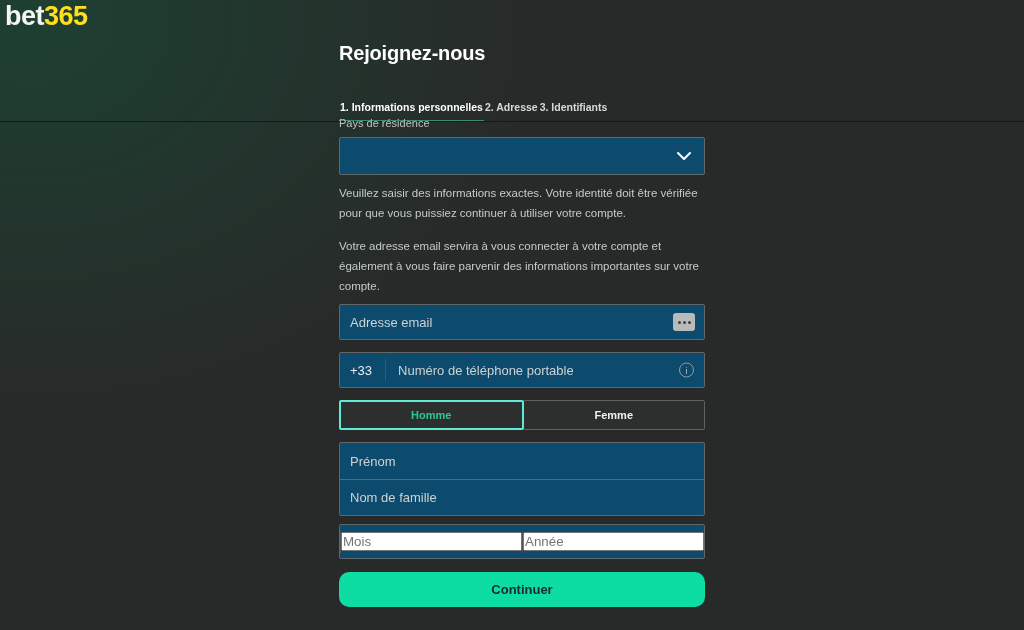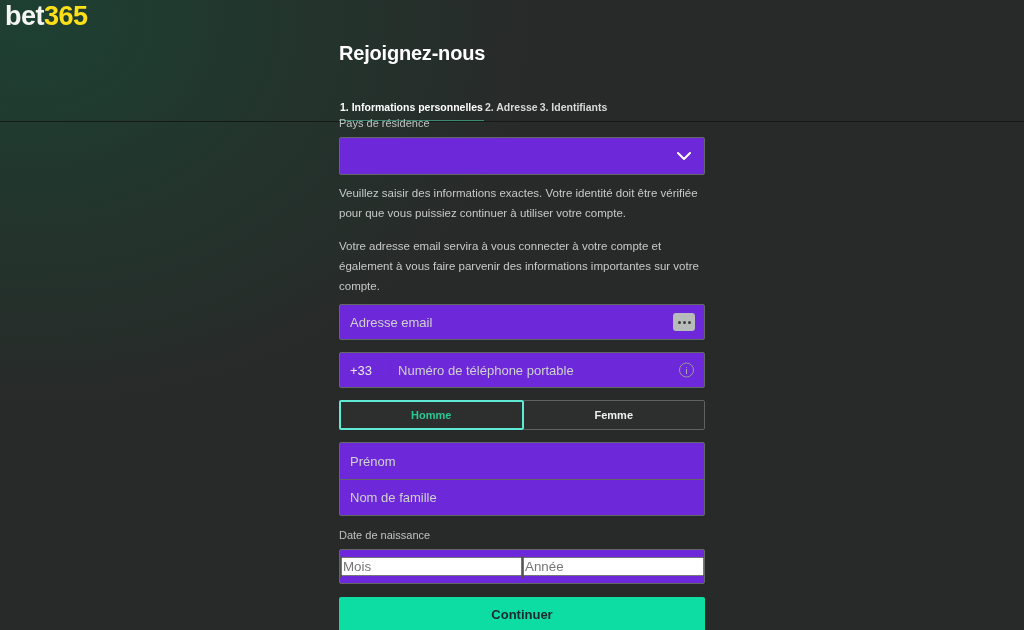--- a/index.html
+++ b/index.html
@@ -23,21 +23,21 @@
   .tabs { position:absolute; left:339px; bottom:0; display:flex; }
   .tab { font-size:10.5px; font-weight:700; color:#d7dad8; padding:0 1px 9px 1px; cursor:pointer; white-space:nowrap; }
   .tab.active { color:#ffffff; padding-bottom:7px; border-bottom:2px solid #3c8a74; }
 
   
   .form { position:absolute; left:339px; top:100px; width:366px; }
   .field-label { margin-top:17px; font-size:11px; color:#bfc2c0; }
   .field-label.dob { margin-top:13px; }
 
   .box {
-    background:#6d28d9;
+    background:#0c4a6e;
     border:1px solid #636765;
     border-radius:2px;
     position:relative;
     width:100%;
   }
   .select-box { margin-top:8px; height:38px; cursor:pointer; }
   .chevron { position:absolute; right:13px; top:50%; transform:translateY(-50%); width:14px; height:9px; }
 
   .para { margin-top:13px; font-size:11.5px; line-height:20px; color:#c7cac8; }
   .para.first { margin-top:8px; }
@@ -77,21 +77,21 @@
 
   .name-group { margin-top:12px; }
   .name-row { height:36px; display:flex; align-items:center; }
   .name-row + .name-row { border-top:1px solid #636765; }
 
   .dob-row { margin-top:8px; height:35px; display:flex; align-items:center; }
   .dob-cell { flex:1; height:100%; display:flex; align-items:center; }
   .dob-cell input { width:100%; }
 
   .submit-btn {
-    margin-top:13px; width:100%; height:35px; background:#0edda3; border:none; border-radius:2px;
+    margin-top:13px; width:100%; height:35px; background:#0edda3; border:none; border-radius:10px;
     font-family:"Liberation Sans", sans-serif; font-size:13px; font-weight:700; color:#16292f; cursor:pointer;
   }
 </style>
 </head>
 <body>
 
 <div class="header">
   <div class="logo">
     <span class="bet">bet</span><span class="num">365</span>
   </div>
@@ -140,21 +140,20 @@
 
   <div class="box name-group">
     <div class="name-row text-field">
       <input type="text" placeholder="Prénom" style="">
     </div>
     <div class="name-row text-field">
       <input type="text" placeholder="Nom de famille" style="">
     </div>
   </div>
 
-  <div class="field-label dob">Date de naissance</div>
   <div class="box dob-row">
     <span class="v-divider"></span>
     <div class="dob-cell">
       <input type="text" placeholder="Mois" style="">
     </div>
     <span class="v-divider"></span>
     <div class="dob-cell">
       <input type="text" placeholder="Année" style="">
     </div>
   </div>

